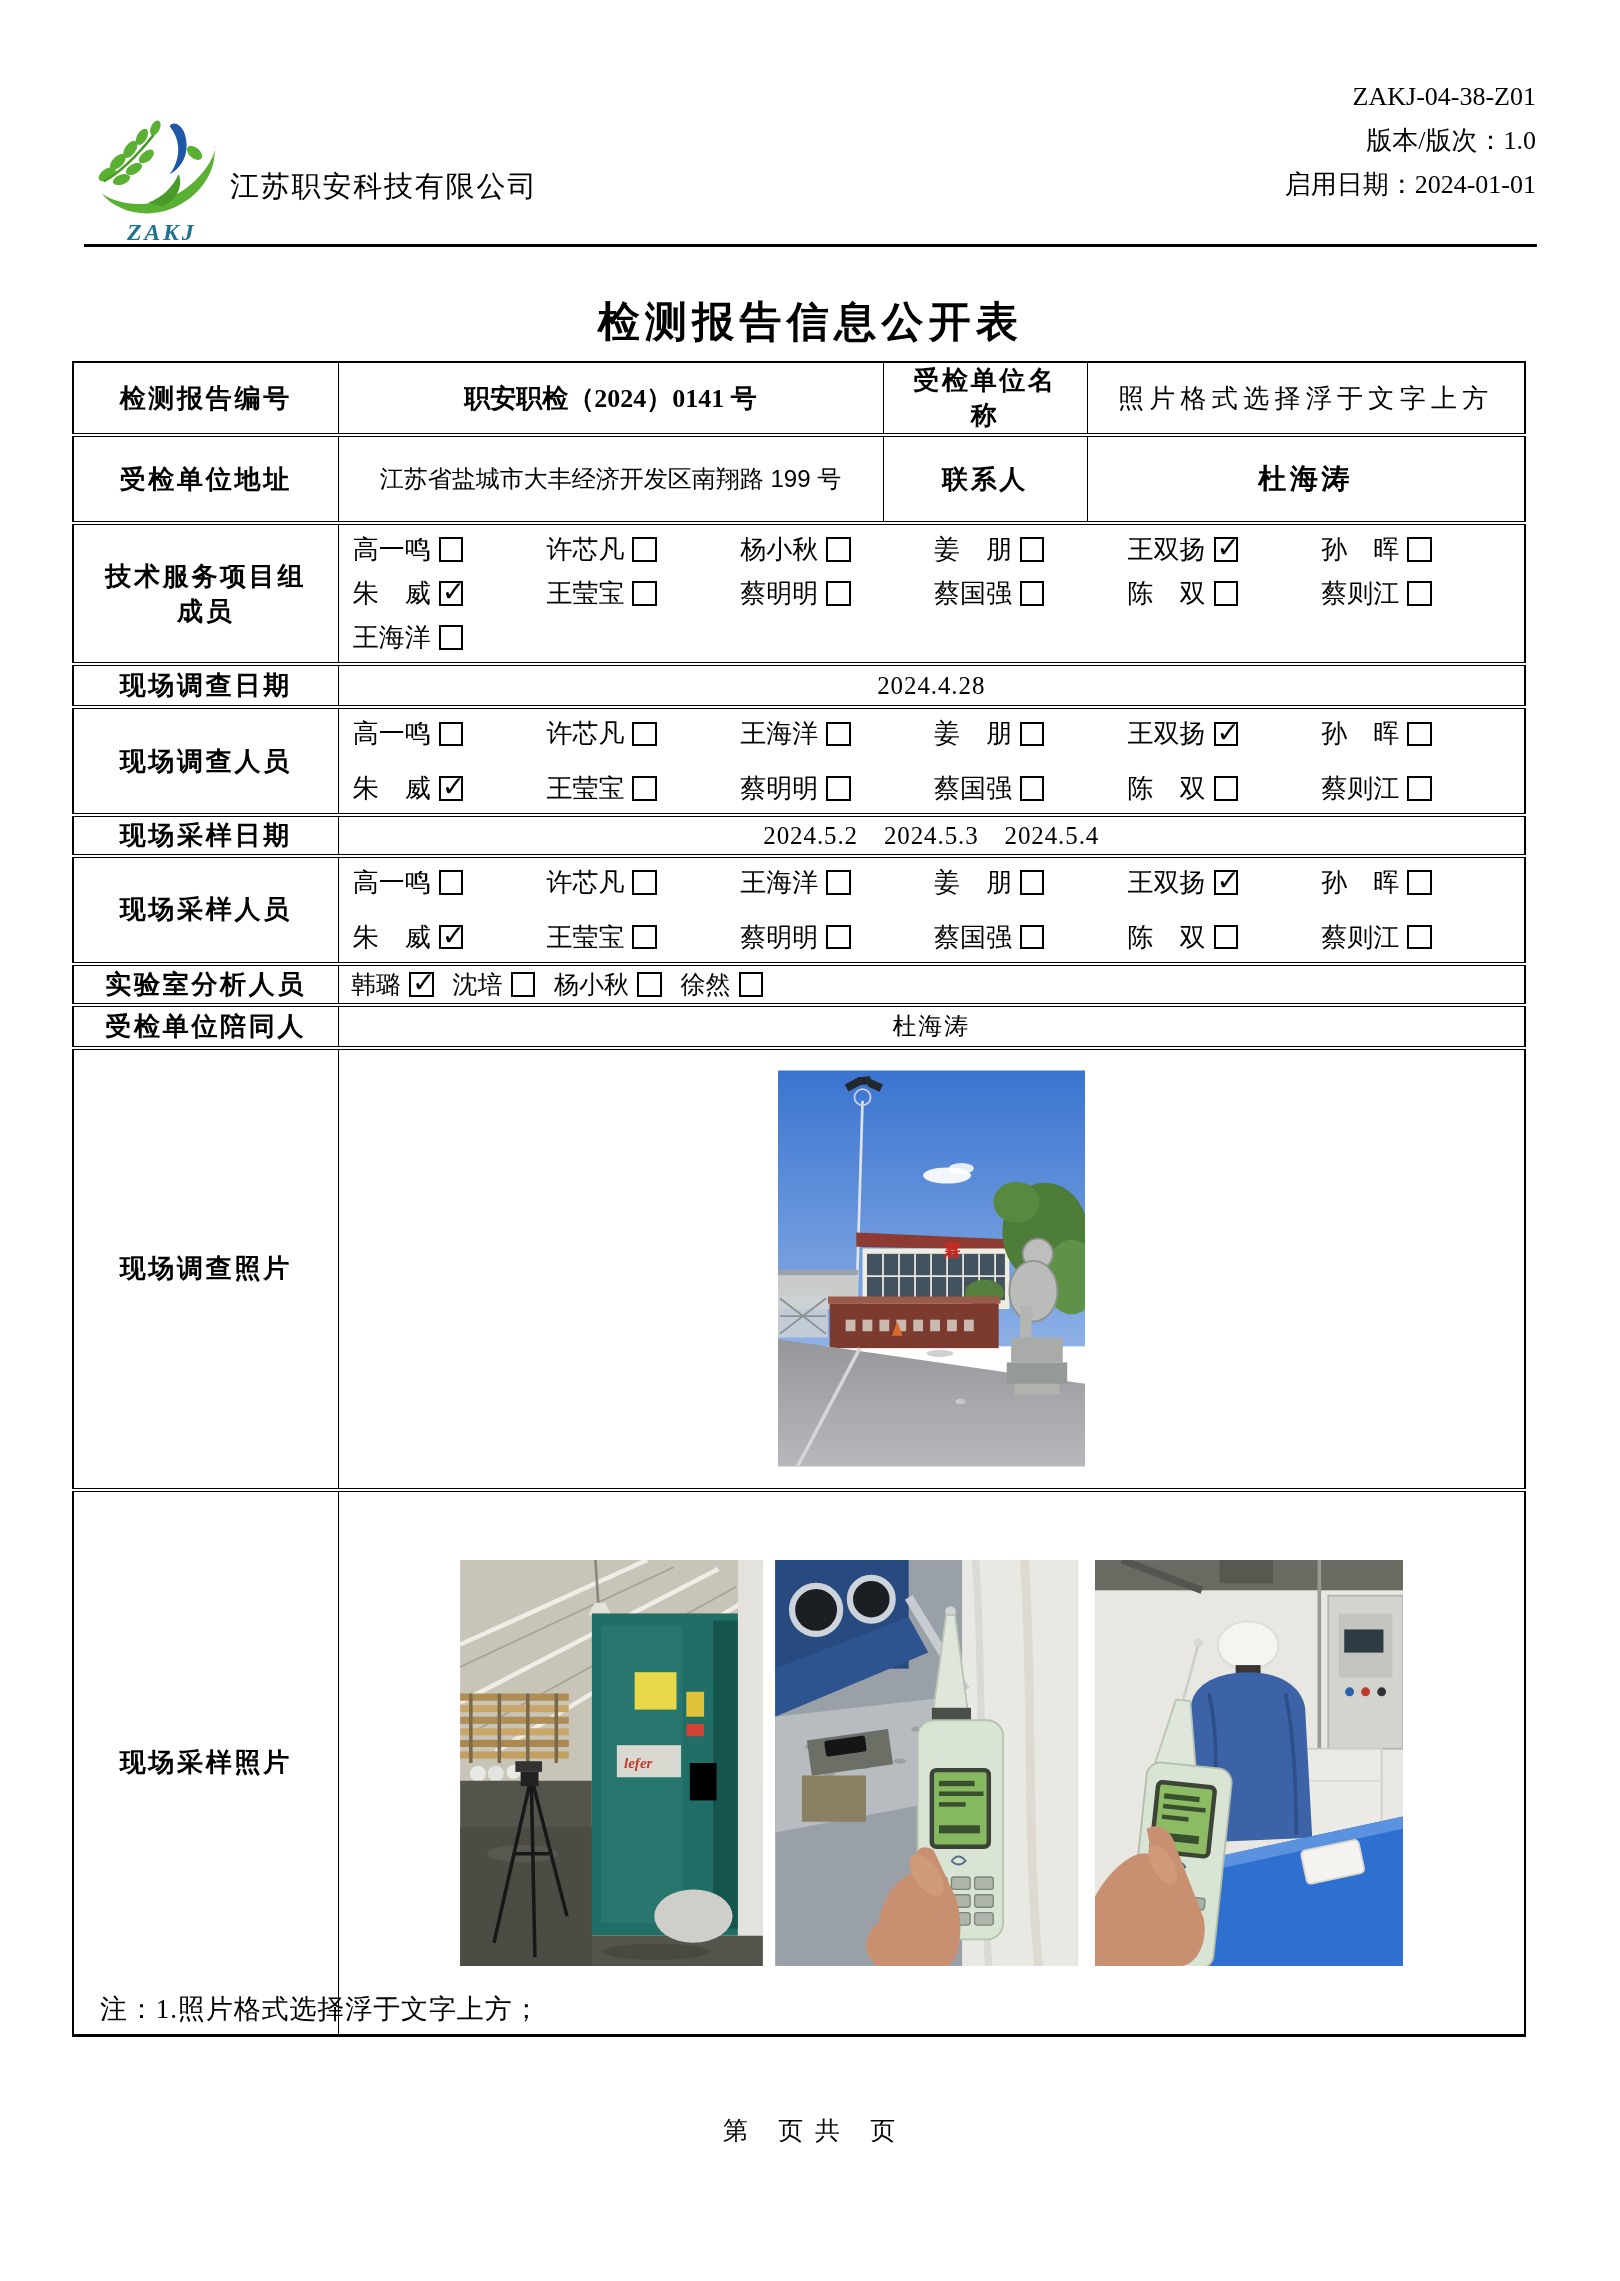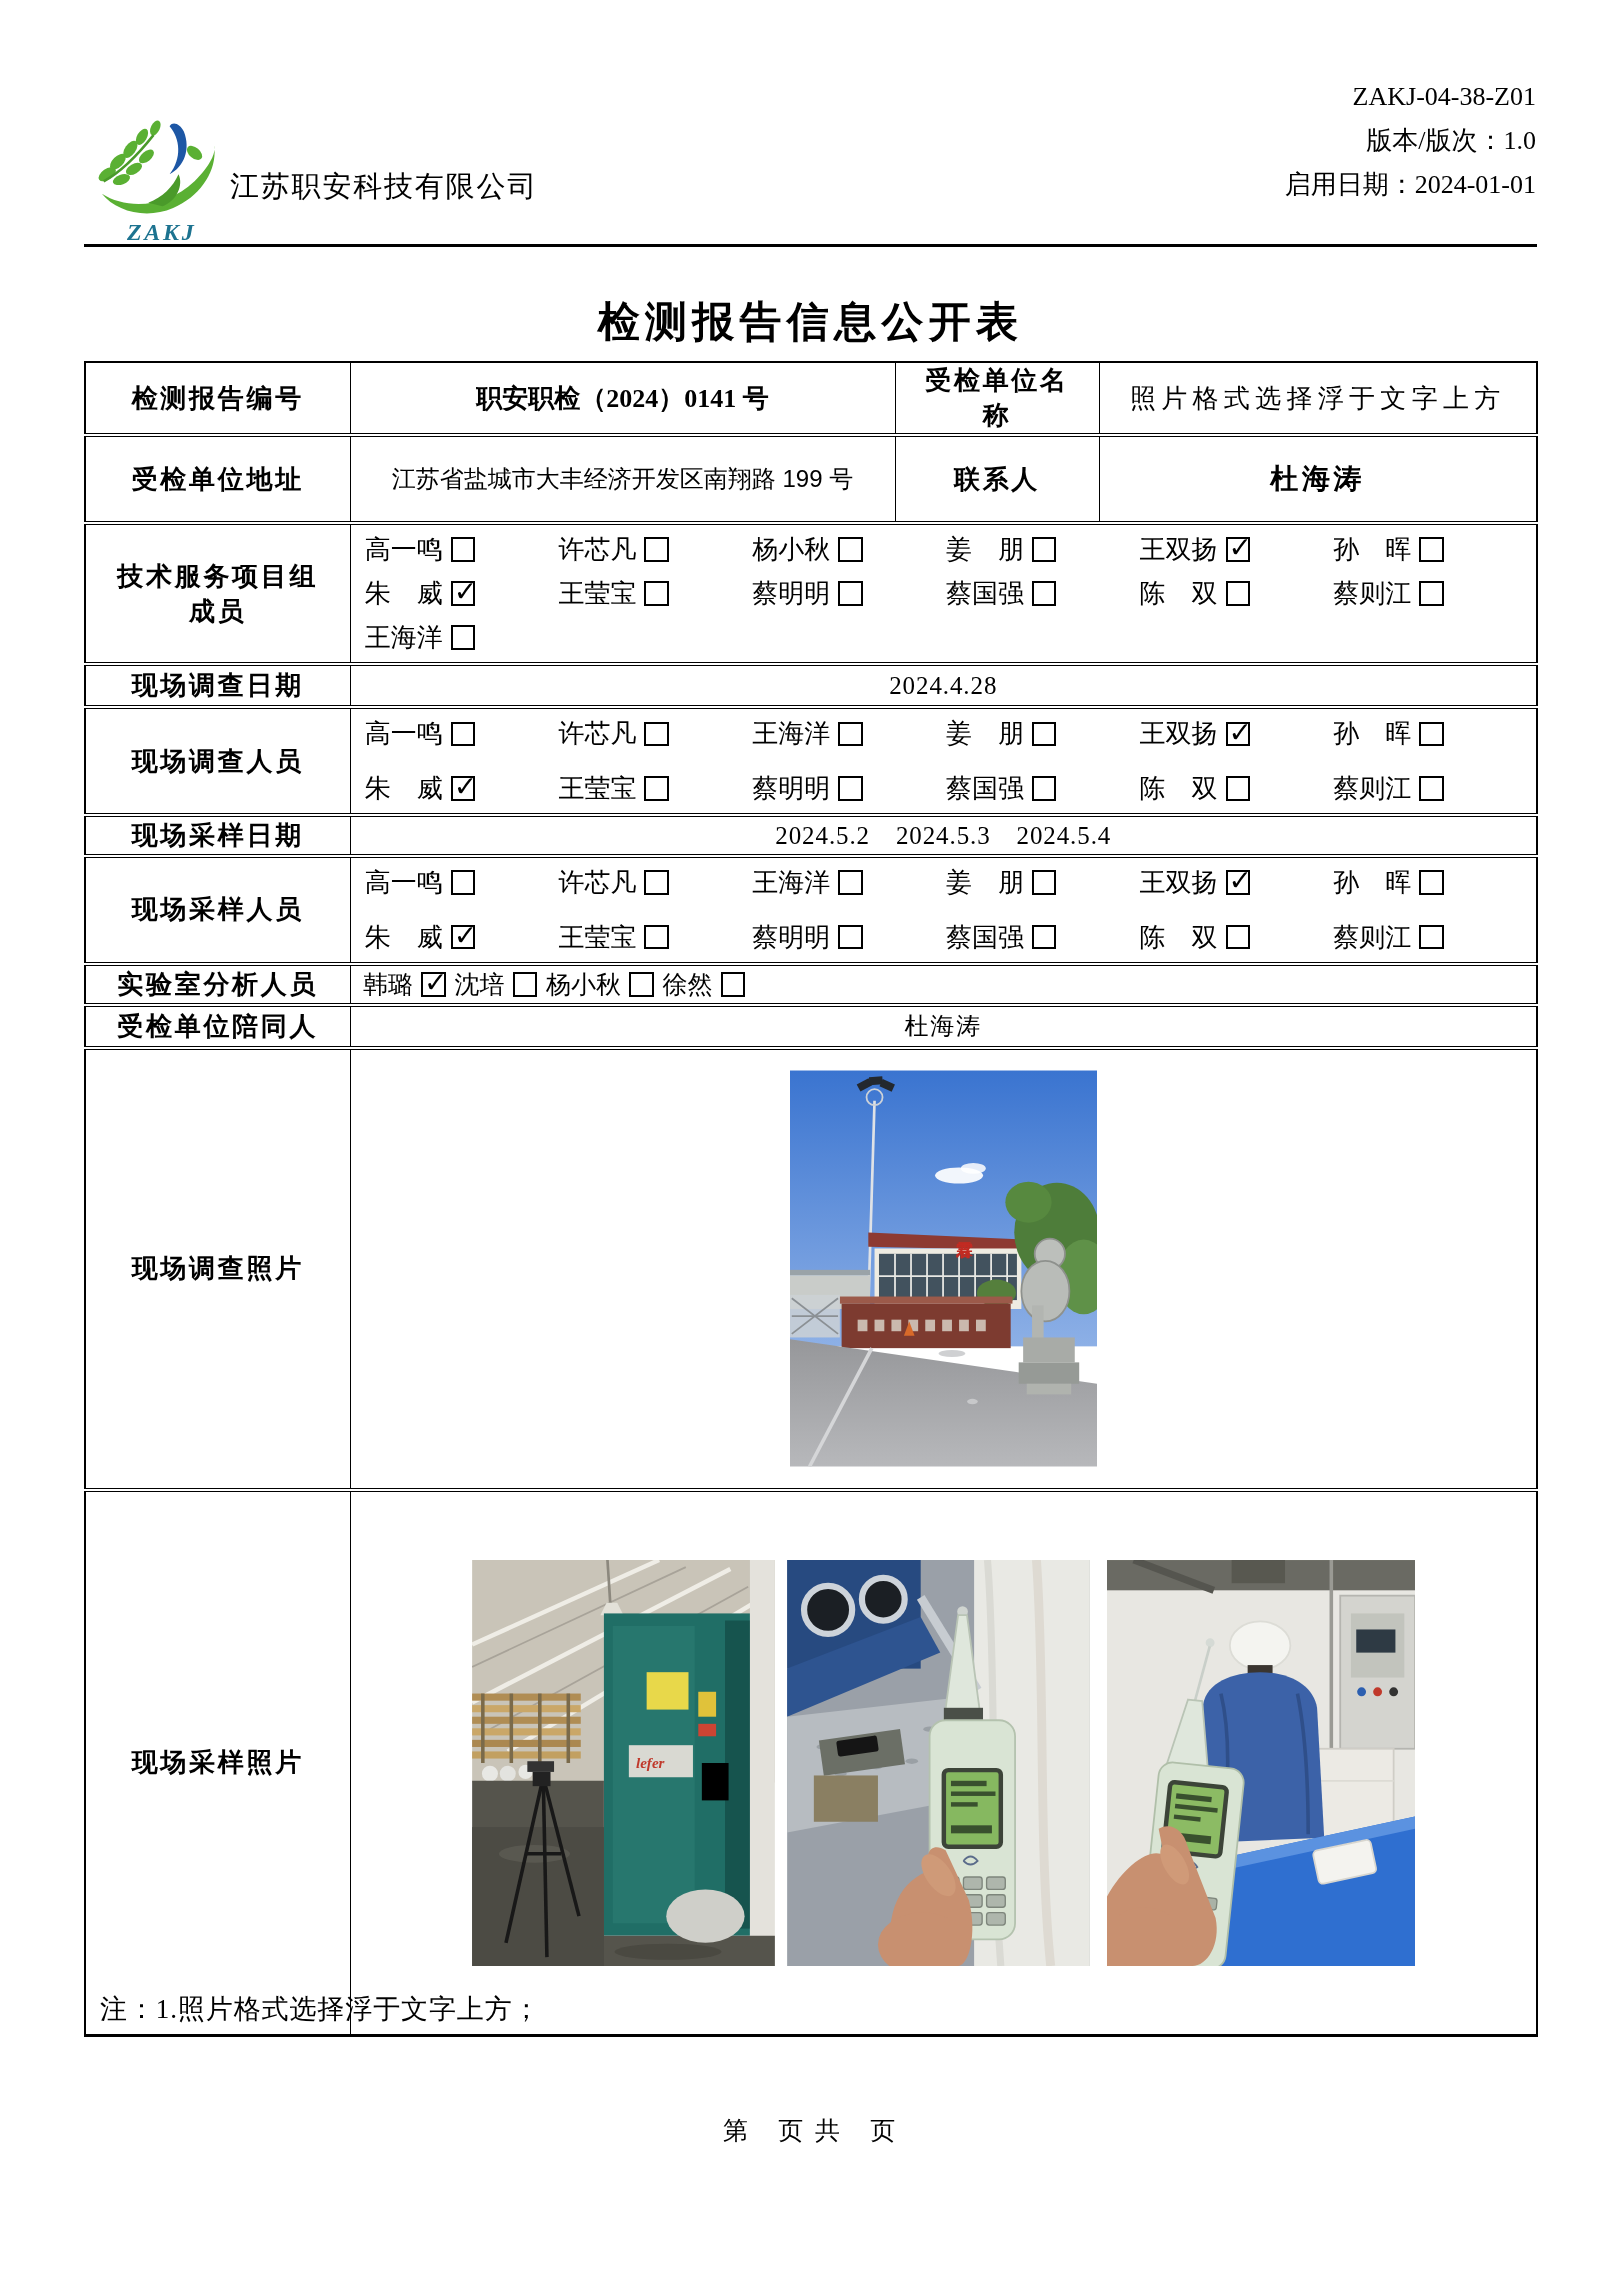--- a/index.html
+++ b/index.html
@@ -14,21 +14,21 @@
     position:absolute;left:36px;top:100px;font-size:24px;font-weight:bold;font-style:italic;
     letter-spacing:2.7px;color:#1d7390;font-family:"Liberation Serif",serif;
   }
   .company-name{position:absolute;left:230px;top:167px;font-size:29px;letter-spacing:1.8px;}
   .doc-meta{position:absolute;right:85px;top:75px;text-align:right;font-size:26px;line-height:44px;}
   .header-rule{position:absolute;left:84px;top:244px;width:1453px;height:2.7px;background:#000;}
   
   .title{position:absolute;left:0;top:294px;width:100%;text-align:center;
     font-size:42px;font-weight:bold;letter-spacing:5.3px;}
   
-  table.main{position:absolute;left:84px;top:361px;width:1453px;border-collapse:collapse;
+  table.main{position:absolute;left:72px;top:361px;width:1453px;border-collapse:collapse;
     table-layout:fixed;border:2.7px solid #000;}
   table.main td{border:1.8px solid #000;border-bottom:4.5px double #000;padding:0;vertical-align:middle;}
   table.main tr.tr11 td{border-bottom:3.6px solid #000;}
   .tr1 td{height:57px;} .tr2 td{height:84px;} .tr3 td{height:119px;} .tr4 td{height:39px;}
   .tr5 td{height:80px;} .tr6 td{height:37px;} .tr7 td{height:84px;} .tr8 td{height:37px;}
   .tr9 td{height:39px;} .tr10 td{height:438px;} .tr11 td{height:542px;margin-left:24px;}
   .lbl{font-weight:bold;font-size:26px;text-align:center;letter-spacing:2.7px;padding:0 21.4px !important;}
   .val{font-size:25px;text-align:center;}
   .vbold{font-weight:bold;font-size:26px;}
   .unitname{font-size:26px;letter-spacing:5.3px;font-weight:400;}
@@ -37,21 +37,21 @@
   .escortv{font-size:24px;letter-spacing:1.8px;}
   .datev{letter-spacing:0.9px;}
   
   .member-grid{display:grid;grid-template-columns:repeat(6,1fr);padding:7.1px 9px 7.1px 14.3px;}
   .g3{row-gap:9px;} .g2{row-gap:19.6px;}
   .member{display:flex;align-items:center;font-size:26px;}
   .mname{white-space:pre;}
   .cb{width:20.5px;height:20.5px;border:2.7px solid #000;margin-left:8px;position:relative;flex:none;background:#fff;}
   .cb.checked::after{content:"✓";position:absolute;left:0.9px;top:-8px;font-size:28px;font-weight:bold;
     font-family:"DejaVu Sans",sans-serif;}
-  .inline-members{display:flex;align-items:flex-start;gap:9px;padding-left:12.5px;}
+  .inline-members{display:flex;align-items:flex-start;gap:19px;padding-left:12.5px;}
   .inline-members .member{font-size:25px;}
   
   .photocell{text-align:center;}
   .photo-a{width:307px;height:397px;margin:0 auto;display:block;}
   .strip{display:flex;justify-content:center;align-items:flex-start;gap:12px;}
   .ph{width:303px;height:406px;display:block;}
   .ph3{margin-left:5.3px;width:308px;}
   
   .note{position:absolute;left:100px;top:1991px;font-size:27px;letter-spacing:0.9px;}
   .pagefooter{position:absolute;left:0;top:2114px;width:100%;text-align:center;font-size:25px;letter-spacing:2.7px;}

